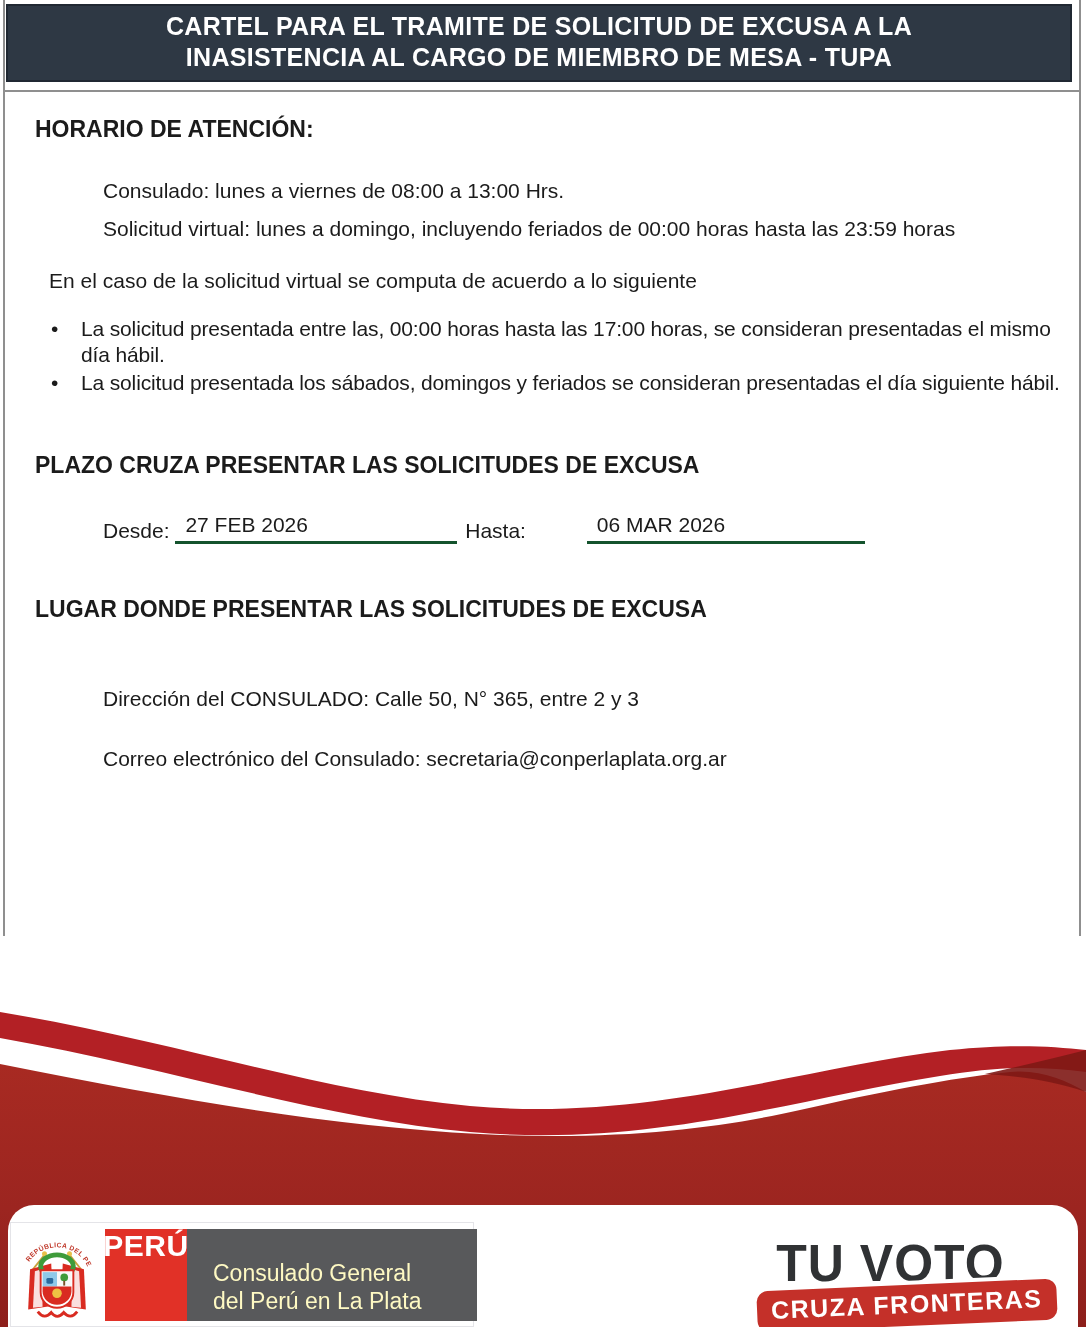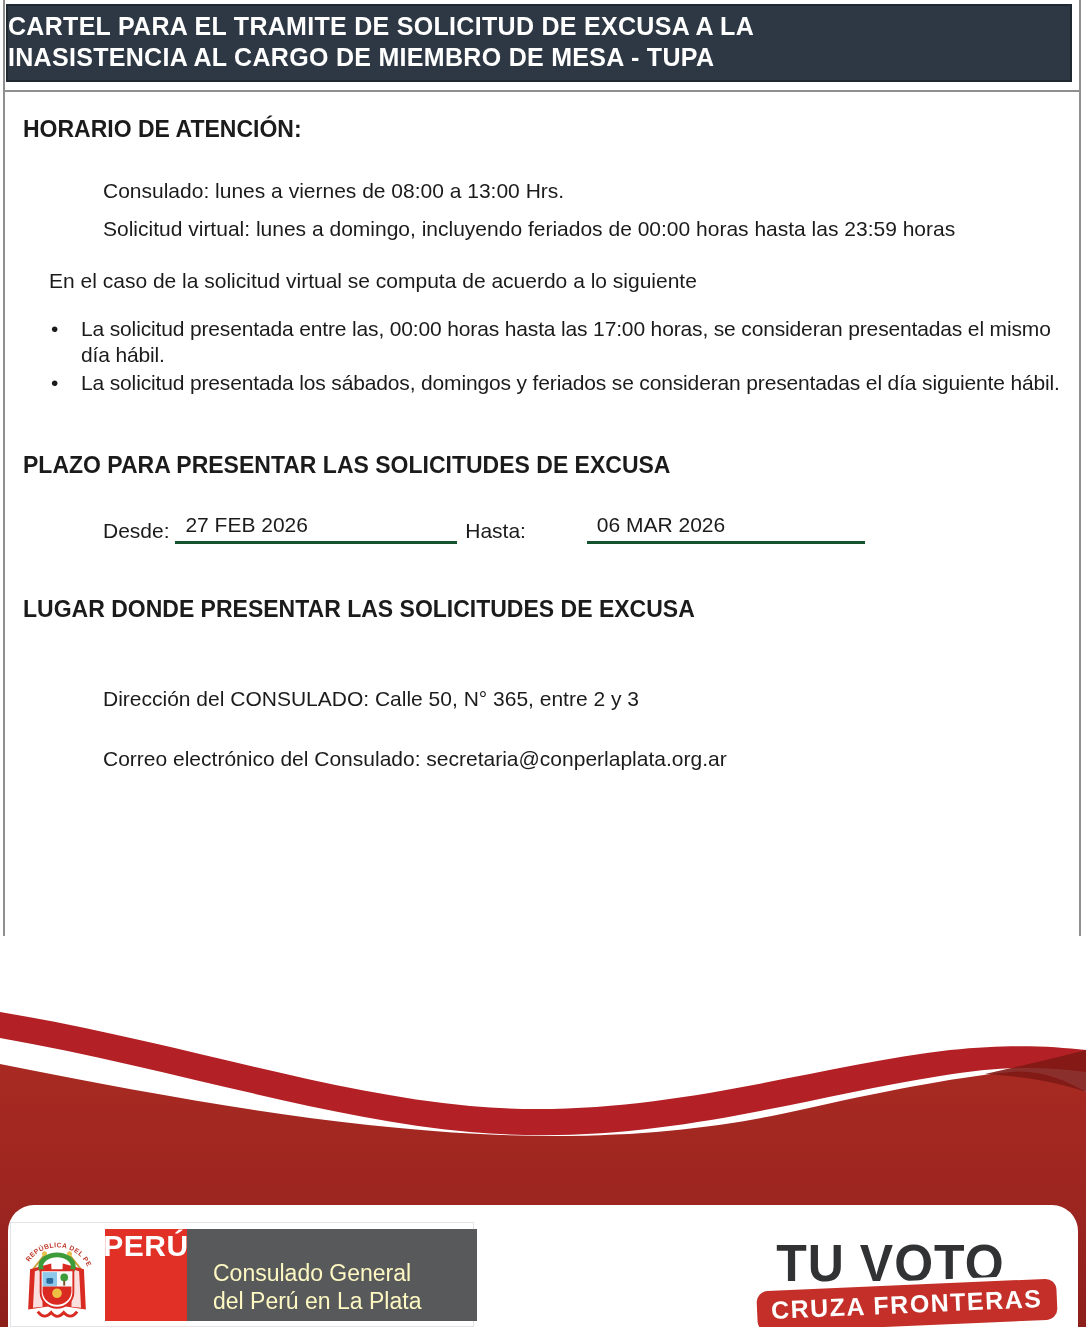--- a/index.html
+++ b/index.html
@@ -8,26 +8,26 @@
 
   
   .vline{position:absolute;top:0;width:2px;height:936px;background:var(--border_gray,#8f8f8f);}
   .vline.left{left:3px;} .vline.right{left:1079px;}
   .hline-top{position:absolute;left:3px;top:90px;width:1078px;height:2px;background:var(--border_gray,#8f8f8f);}
 
   
   .title-bar{position:absolute;left:6px;top:4px;width:1066px;box-sizing:border-box;
              background:var(--header_bar,#2e3844);border:2px solid #202832;
              color:#fff;font-weight:bold;font-size:25px;line-height:31px;
-             text-align:left;padding:5px 0 7px;letter-spacing:.3px;}
+             text-align:center;padding:5px 0 7px;letter-spacing:.3px;}
 
   
   .content{position:absolute;left:5px;top:92px;width:1045px;padding-left:18px;
            font-size:21px;line-height:26px;}
-  .section-title{font-weight:bold;font-size:23px;margin:0;}
+  .section-title{font-weight:bold;font-size:23px;margin:12px;}
   .st-horario{margin-top:24px;}
   .st-plazo{margin-top:56px;}
   .st-lugar{margin-top:52px;}
   .indent{margin-left:80px;}
   .m-consulado{margin-top:36px;}
   .m-virtual{margin-top:12px;}
   .intro{margin-top:26px;margin-left:26px;}
   ul.rules{list-style:none;margin:22px 0 0 0;padding:0 0 0 26px;}
   ul.rules li{position:relative;padding-left:32px;margin-top:2px;letter-spacing:-0.15px;}
   ul.rules li::before{content:"\2022";position:absolute;left:2px;top:0;}
@@ -77,21 +77,21 @@
   <div class="content">
     <p class="section-title st-horario">HORARIO DE ATENCIÓN:</p>
     <div class="indent m-consulado">Consulado: lunes a viernes de 08:00 a 13:00 Hrs.</div>
     <div class="indent m-virtual">Solicitud virtual: lunes a domingo, incluyendo feriados de 00:00 horas hasta las 23:59 horas</div>
     <div class="intro">En el caso de la solicitud virtual se computa de acuerdo a lo siguiente</div>
     <ul class="rules">
       <li>La solicitud presentada entre las, 00:00 horas hasta las 17:00 horas, se consideran presentadas el mismo día hábil.</li>
       <li>La solicitud presentada los sábados, domingos y feriados se consideran presentadas el día siguiente hábil.</li>
     </ul>
 
-    <p class="section-title st-plazo">PLAZO PARA PRESENTAR LAS SOLICITUDES DE EXCUSA</p>
+    <p class="section-title st-plazo">PLAZO CRUZA PRESENTAR LAS SOLICITUDES DE EXCUSA</p>
     <div class="dates">
       <span>Desde:</span>
       <span class="u u-desde">27 FEB 2026</span>
       <span class="lbl-hasta">Hasta:</span>
       <span class="u u-hasta">06 MAR 2026</span>
     </div>
 
     <p class="section-title st-lugar">LUGAR DONDE PRESENTAR LAS SOLICITUDES DE EXCUSA</p>
     <div class="indent m-direccion">Dirección del CONSULADO: Calle 50, N° 365, entre 2 y 3</div>
     <div class="indent m-correo">Correo electrónico del Consulado:  secretaria@conperlaplata.org.ar</div>

